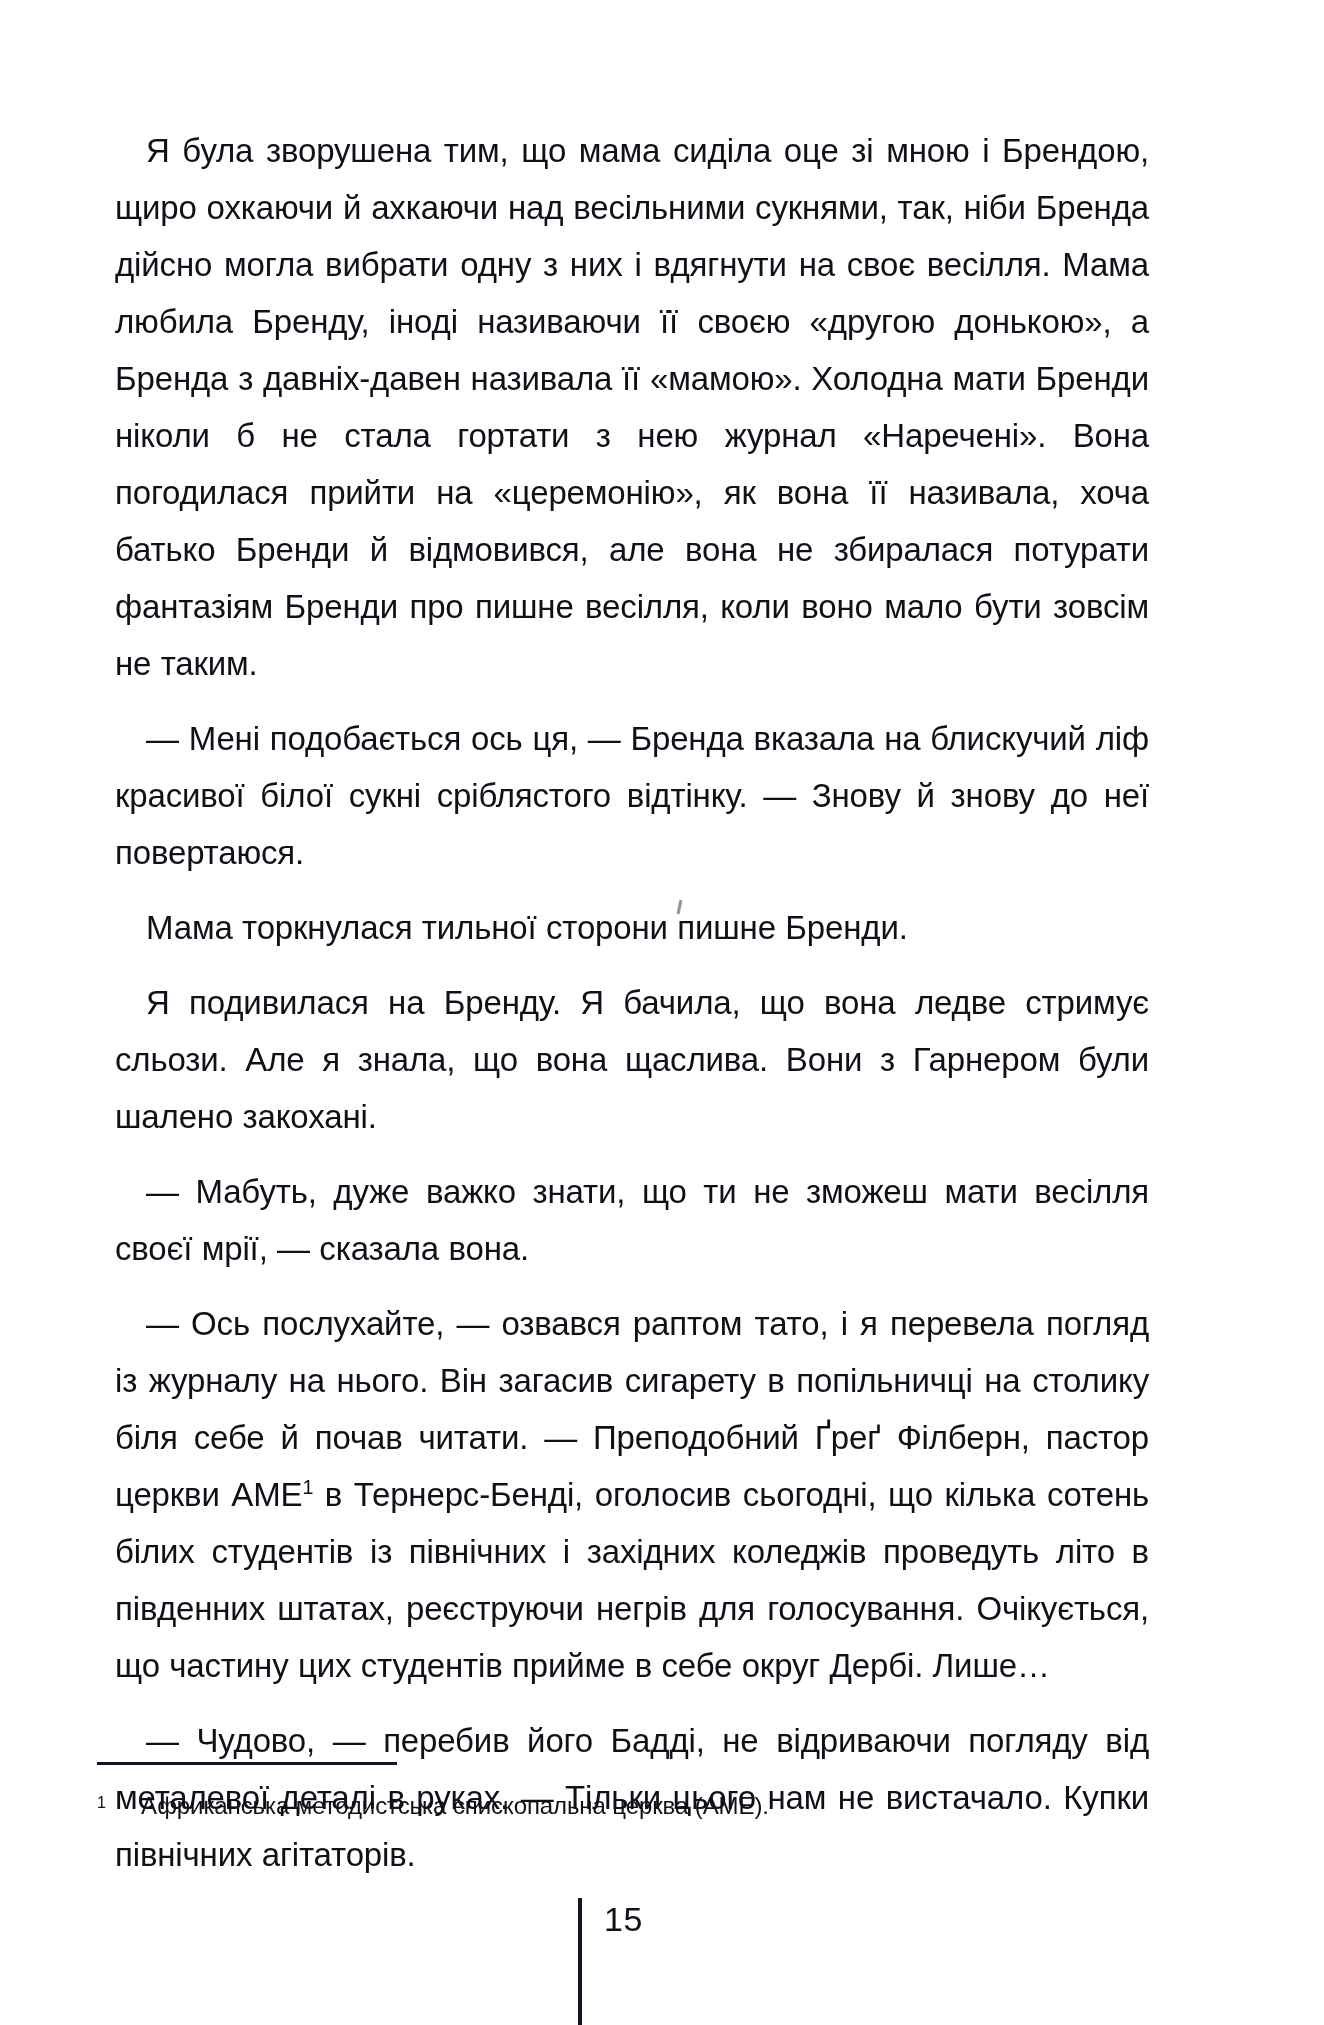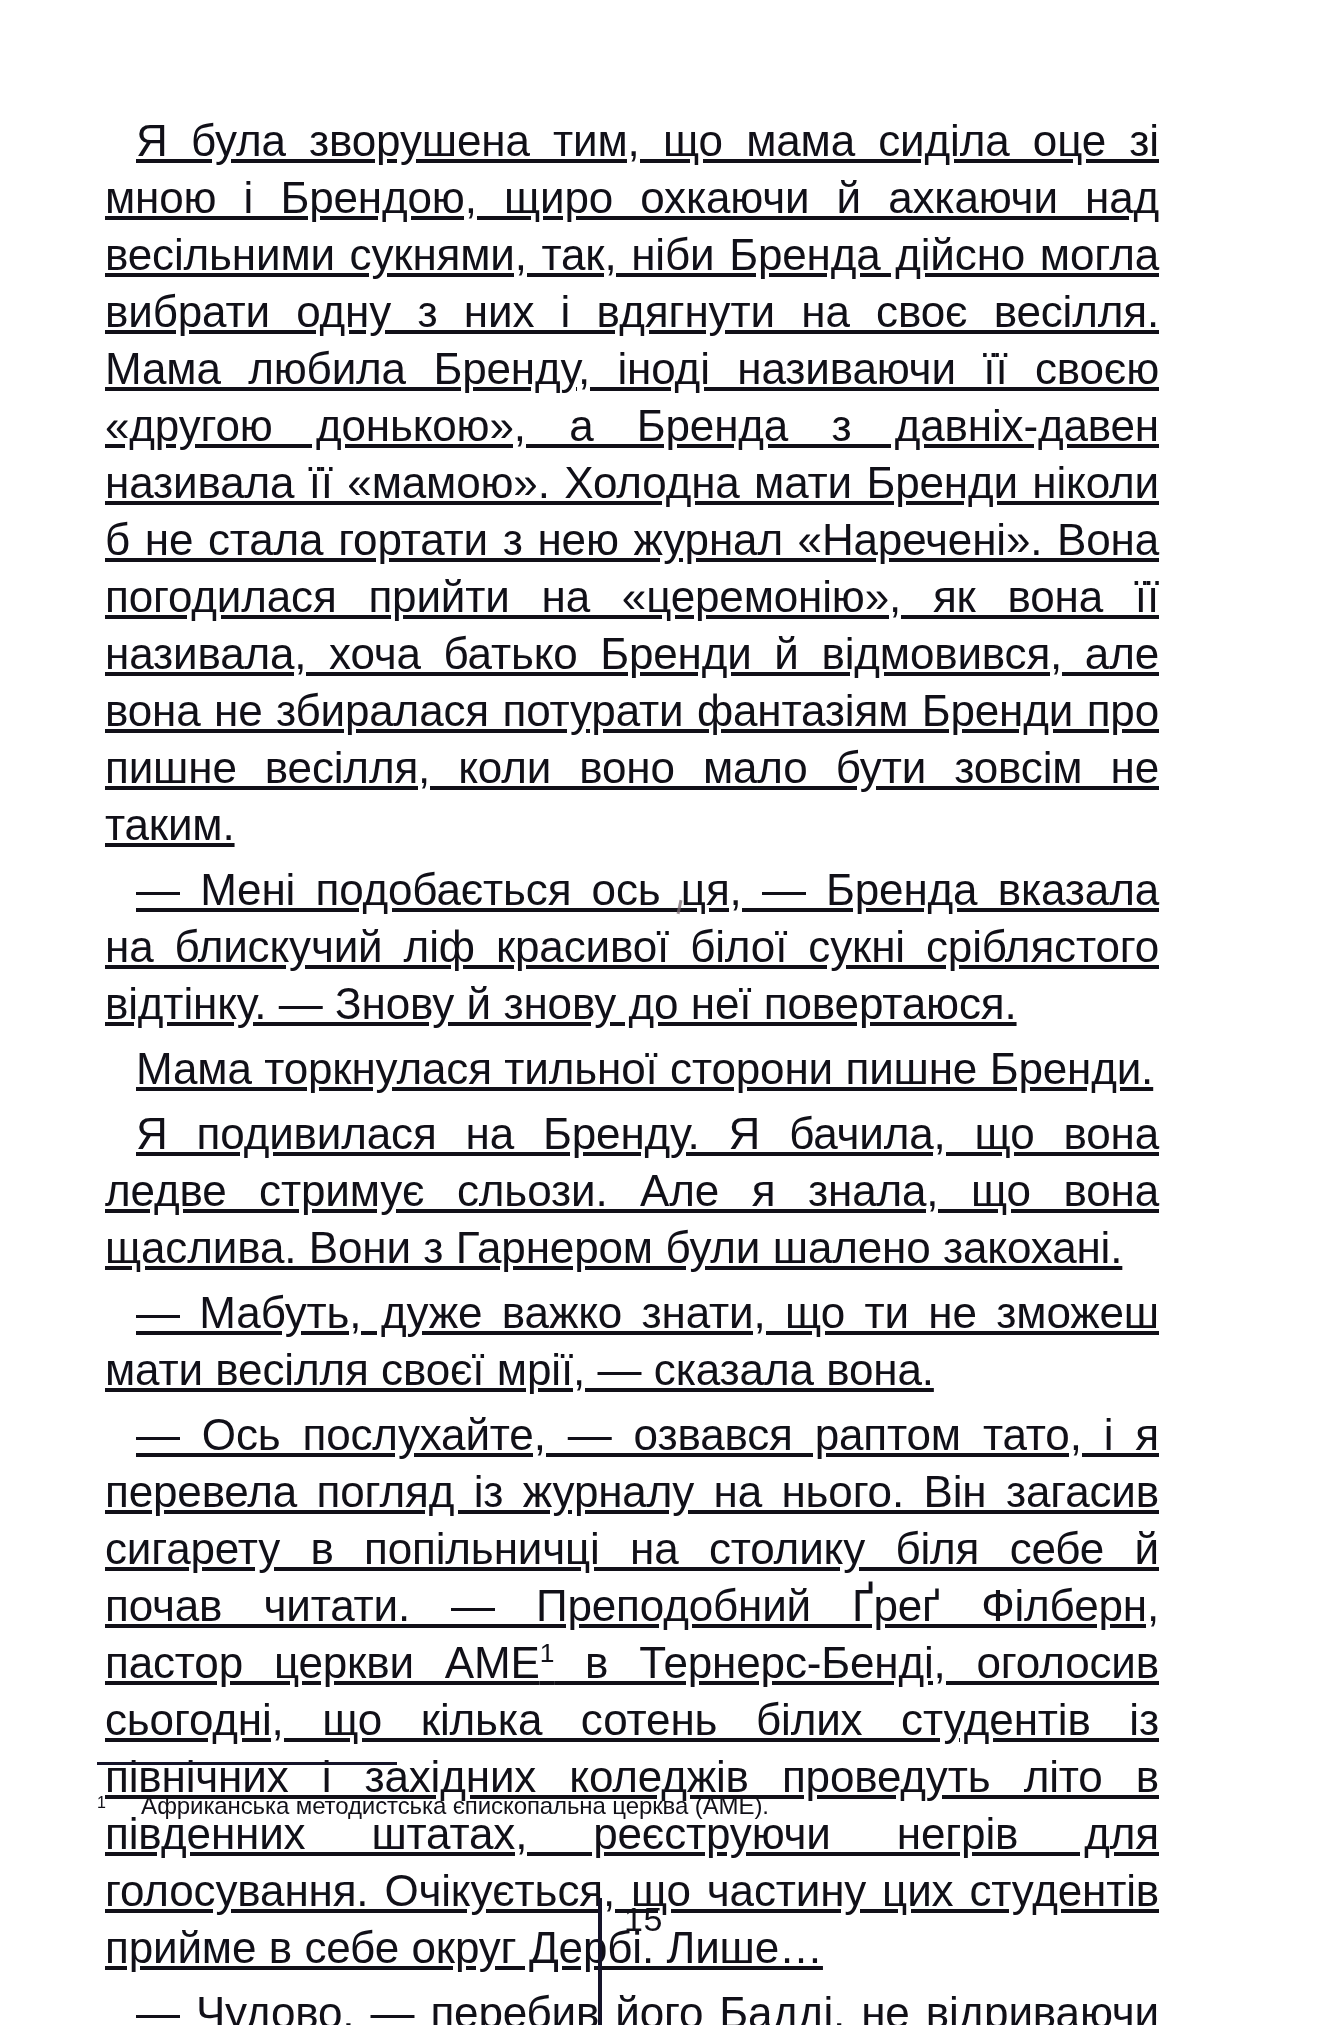--- a/index.html
+++ b/index.html
@@ -19,30 +19,29 @@
     overflow: hidden;
     box-sizing: border-box;
   }
   .text-block {
     position: absolute;
     left: 97px;
     top: 104px;
     width: 1070px;
   }
   .para {
-    margin: 8px;
-    font-size: 44px;
+    margin: 18px;
+    font-size: 33px;
     line-height: 57px;
     text-align: justify;
     text-justify: inter-word;
     text-indent: 31px;
     letter-spacing: -0.15px;
     word-spacing: 0.4px;
     hyphens: manual;
-    text-decoration: underline;
     -webkit-hyphens: manual;
   }
   .para.cont {
     text-indent: 31px;
   }
   .sup {
     font-size: 0.60em;
     vertical-align: super;
     line-height: 0;
   }
@@ -70,21 +69,21 @@
     font-size: 16px;
     line-height: 22px;
     padding-top: 1px;
   }
   .footnote-text {
     flex: 1 1 auto;
     letter-spacing: -0.1px;
   }
   .page-number-wrap {
     position: absolute;
-    left: 598px;
+    left: 578px;
     top: 1898px;
     display: flex;
     align-items: flex-start;
     height: 127px;
   }
   .page-rule {
     width: 4px;
     height: 127px;
     background: #15142a;
     flex: 0 0 4px;

